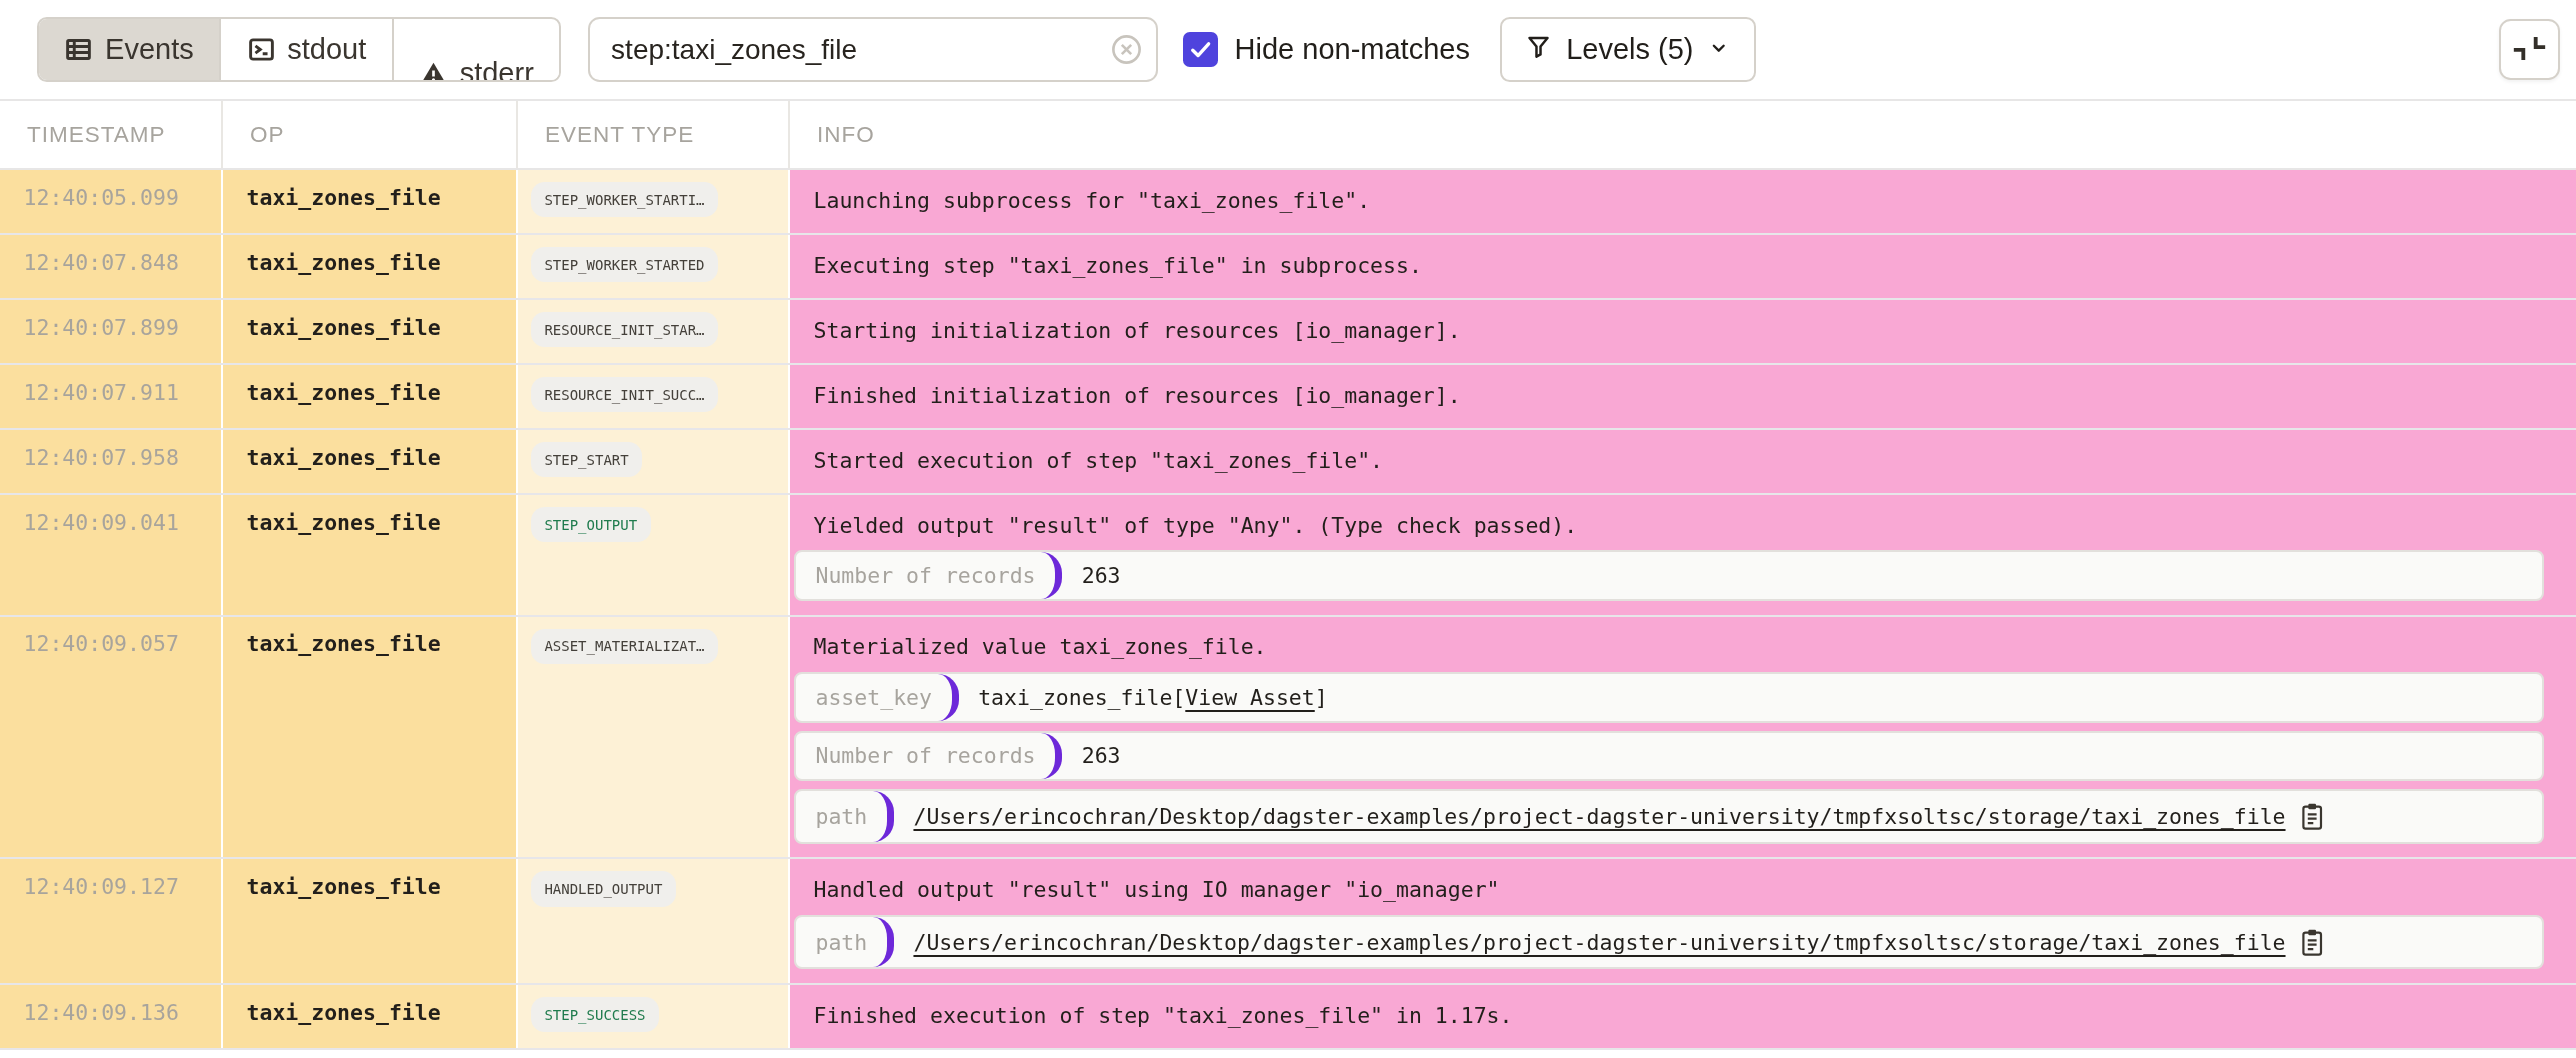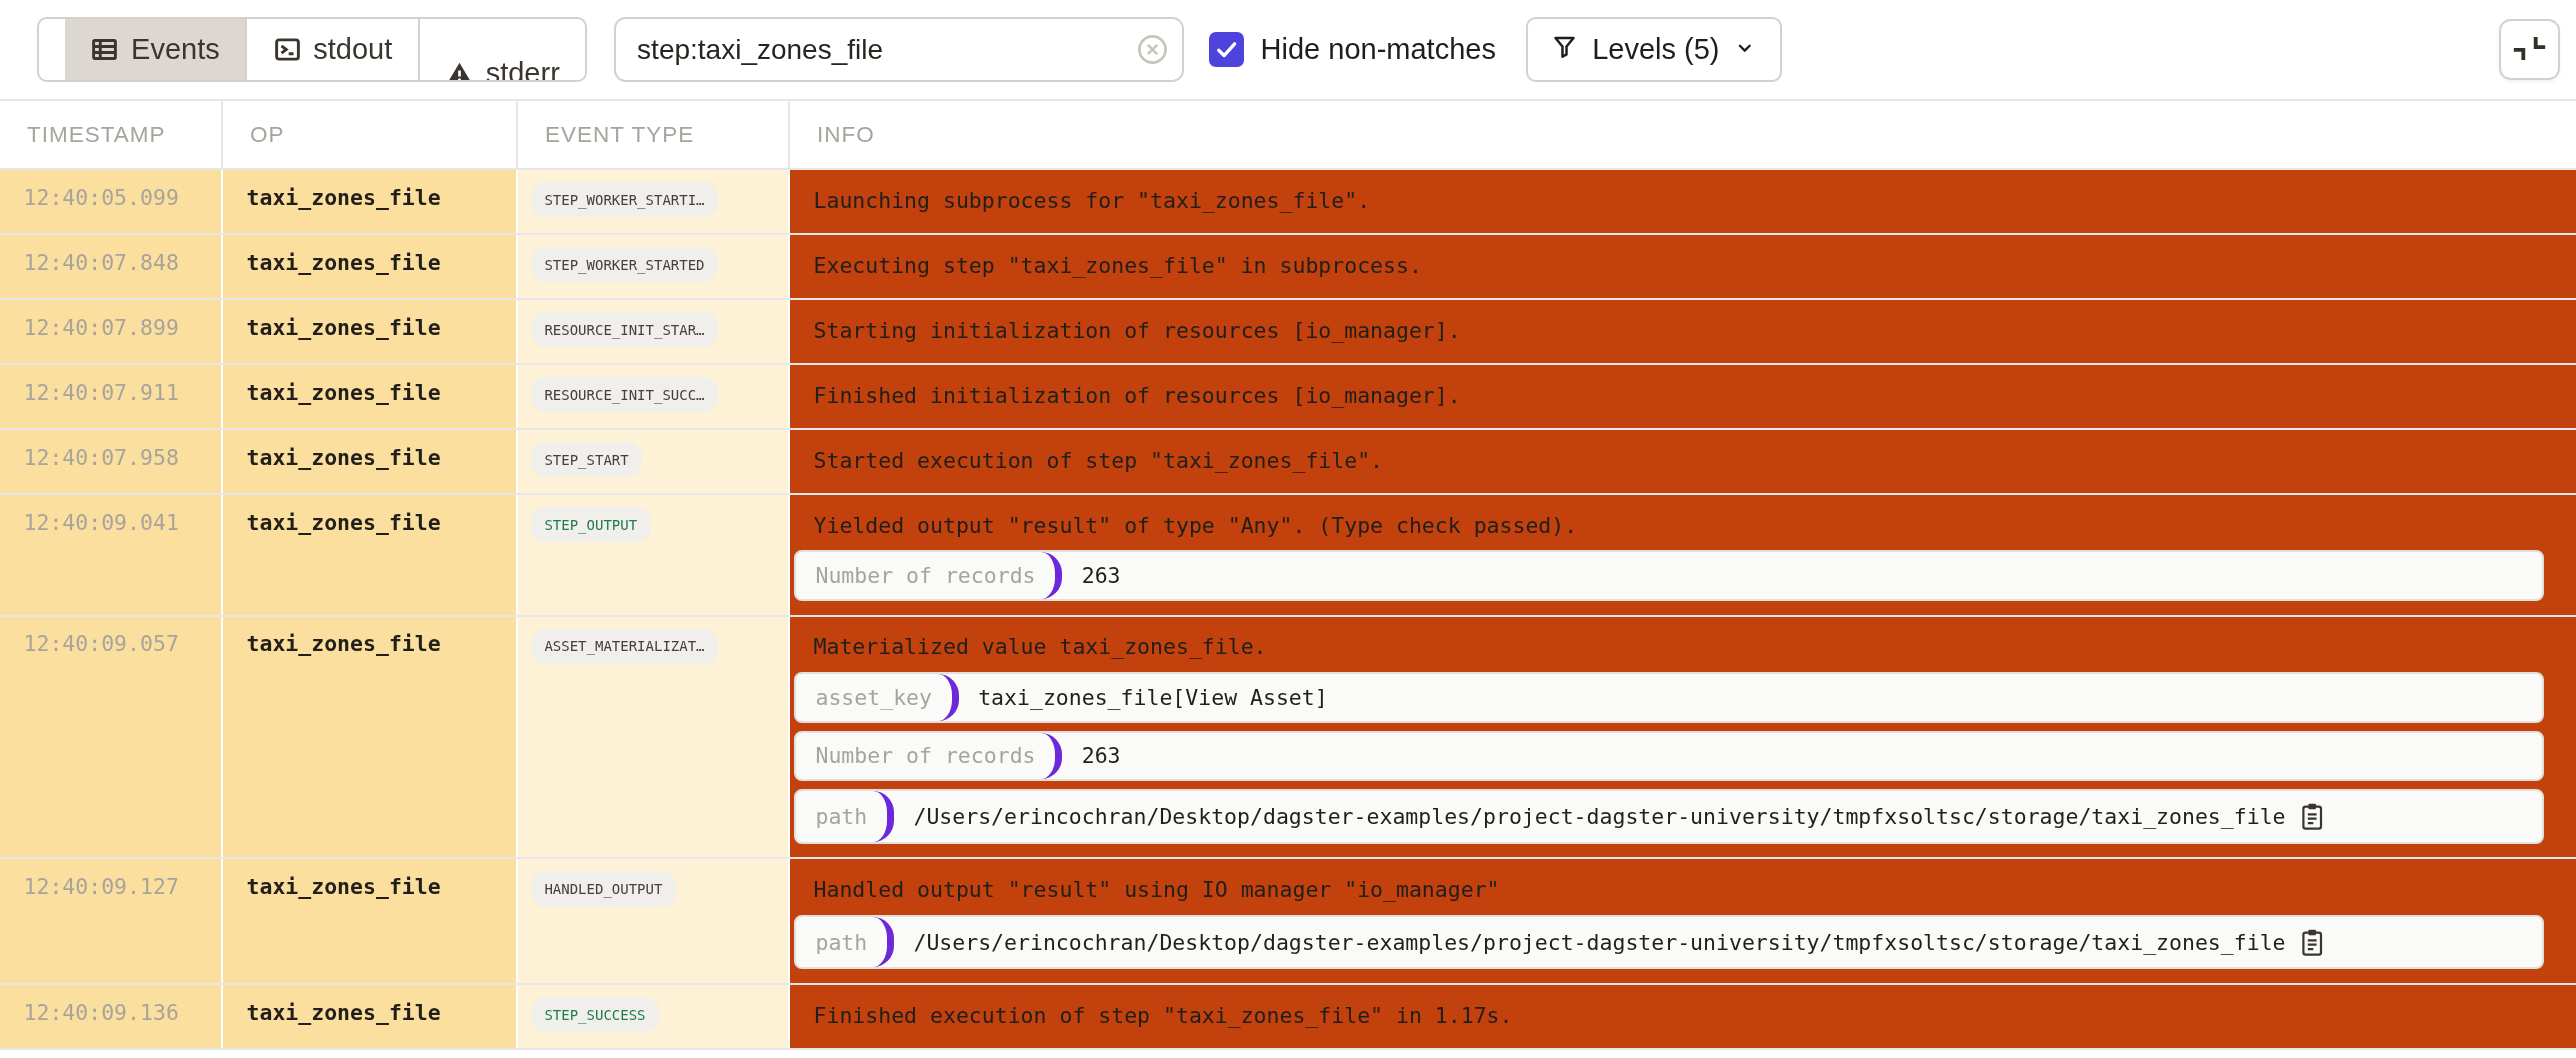--- a/index.html
+++ b/index.html
@@ -4,21 +4,21 @@
 <style>
   * { margin:0; padding:0; box-sizing:border-box; }
   html,body { width:2576px; height:1058px; background:#fff; overflow:hidden;
               font-family:"Liberation Sans", sans-serif; }
   .mono { font-family:"DejaVu Sans Mono", monospace; }
 
   
   .toolbar { height:101px; display:flex; align-items:center; background:#fff;
              border-bottom:2px solid #E7E6E6; padding-left:37px; }
   .tabgroup { display:flex; height:65px; border:2px solid #D5D1CA; border-radius:9.8px;
-              overflow:hidden; background:#fff;padding-left:26px; }
+              overflow:hidden; background:#fff; }
   .tab { display:flex; align-items:center; gap:11.7px; padding:0 25.4px; font-size:29px;
          color:#3A352F; background:#fff; border-right:2px solid #D5D1CA; cursor:pointer; }
   .tab:last-child { border-right:none;margin-top:48px; }
   .tab.selected { background:#DCD8D1; }
   .tab svg { display:block; }
 
   .searchbox { position:relative; margin-left:26.4px; width:570px; height:65px; }
   .searchbox input { width:100%; height:100%; border:2px solid #D5D1CA; border-radius:11.7px;
                      font-size:28px; color:#28241F; padding:0 63px 0 21.5px; outline:none;
                      font-family:"Liberation Sans", sans-serif; background:#fff; }
@@ -49,40 +49,40 @@
 
   .c-ts   { width:223px; flex:none; }
   .c-op   { width:295px; flex:none; }
   .c-type { width:272px; flex:none; }
   .c-info { flex:1; min-width:0; }
 
   .row { display:flex; min-height:65px; border-bottom:2px solid #E7E6E9; cursor:pointer; }
   .row .cell { padding-top:14.7px; }
   .cell.c-ts, .cell.c-op { background:#FBDF9E; border-right:2.9px solid #fff; }
   .cell.c-type { background:#FDF1D6; border-right:2.9px solid #fff; }
-  .cell.c-info { background:#c2410c; padding-right:32px; padding-bottom:13.7px; }
+  .cell.c-info { background:#f9a8d4; padding-right:32px; padding-bottom:13.7px; }
 
   .ts { font-size:21.5px; color:#A8A49C; padding-left:23.5px; }
   .op { font-size:21.5px; font-weight:bold; color:#221F1B; padding-left:23.5px; }
 
   .badge { display:inline-block; margin-left:12.7px; margin-top:-2.9px; background:#F0EFEC;
            border-radius:13.7px; padding:10.8px 13.7px; font-size:14px; color:#44403A;
            line-height:1; white-space:nowrap; }
   .badge.success { color:#1F7B4D; }
 
   .info-line { font-size:21.5px; color:#221F1B; padding-left:23.5px; line-height:31px;
                white-space:pre-wrap; }
   .meta-stack { margin:9.8px 0 0 3.9px; display:flex; flex-direction:column; gap:7.8px; }
   .meta-box { display:flex; background:#FAFAF8; border:2px solid #E2E0DC; border-radius:7.8px;
               min-height:49px; align-items:stretch; overflow:hidden; }
   .meta-label { display:flex; align-items:center; padding:10.8px 19.6px; font-size:21.5px;
                 color:#A7A49E; border-right:7px solid #6d28d9; white-space:nowrap;border-radius:21px; }
   .meta-value { display:flex; align-items:center; padding:10.8px 19.6px; font-size:21.5px;
                 color:#221F1B; flex:1; min-width:0; white-space:nowrap; }
-  .meta-link { color:#221F1B; text-underline-offset:4.9px;
+  .meta-link { color:#221F1B; text-decoration:underline; text-underline-offset:4.9px;
                text-decoration-thickness:2px; cursor:pointer; }
   .bracket { color:#221F1B; }
   .copy-btn { border:none; background:transparent; padding:0; margin-left:13.7px;
               cursor:pointer; display:inline-flex; align-items:center; }
   .filler { height:19.6px; background:#fff; }
 </style>
 </head>
 <body>
 
 <div class="toolbar">

